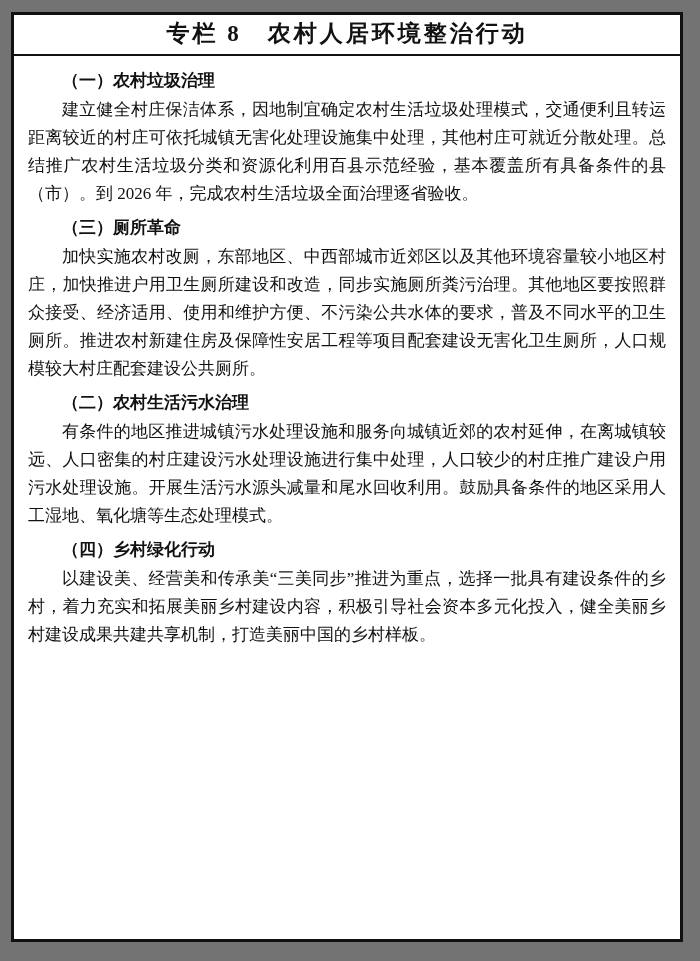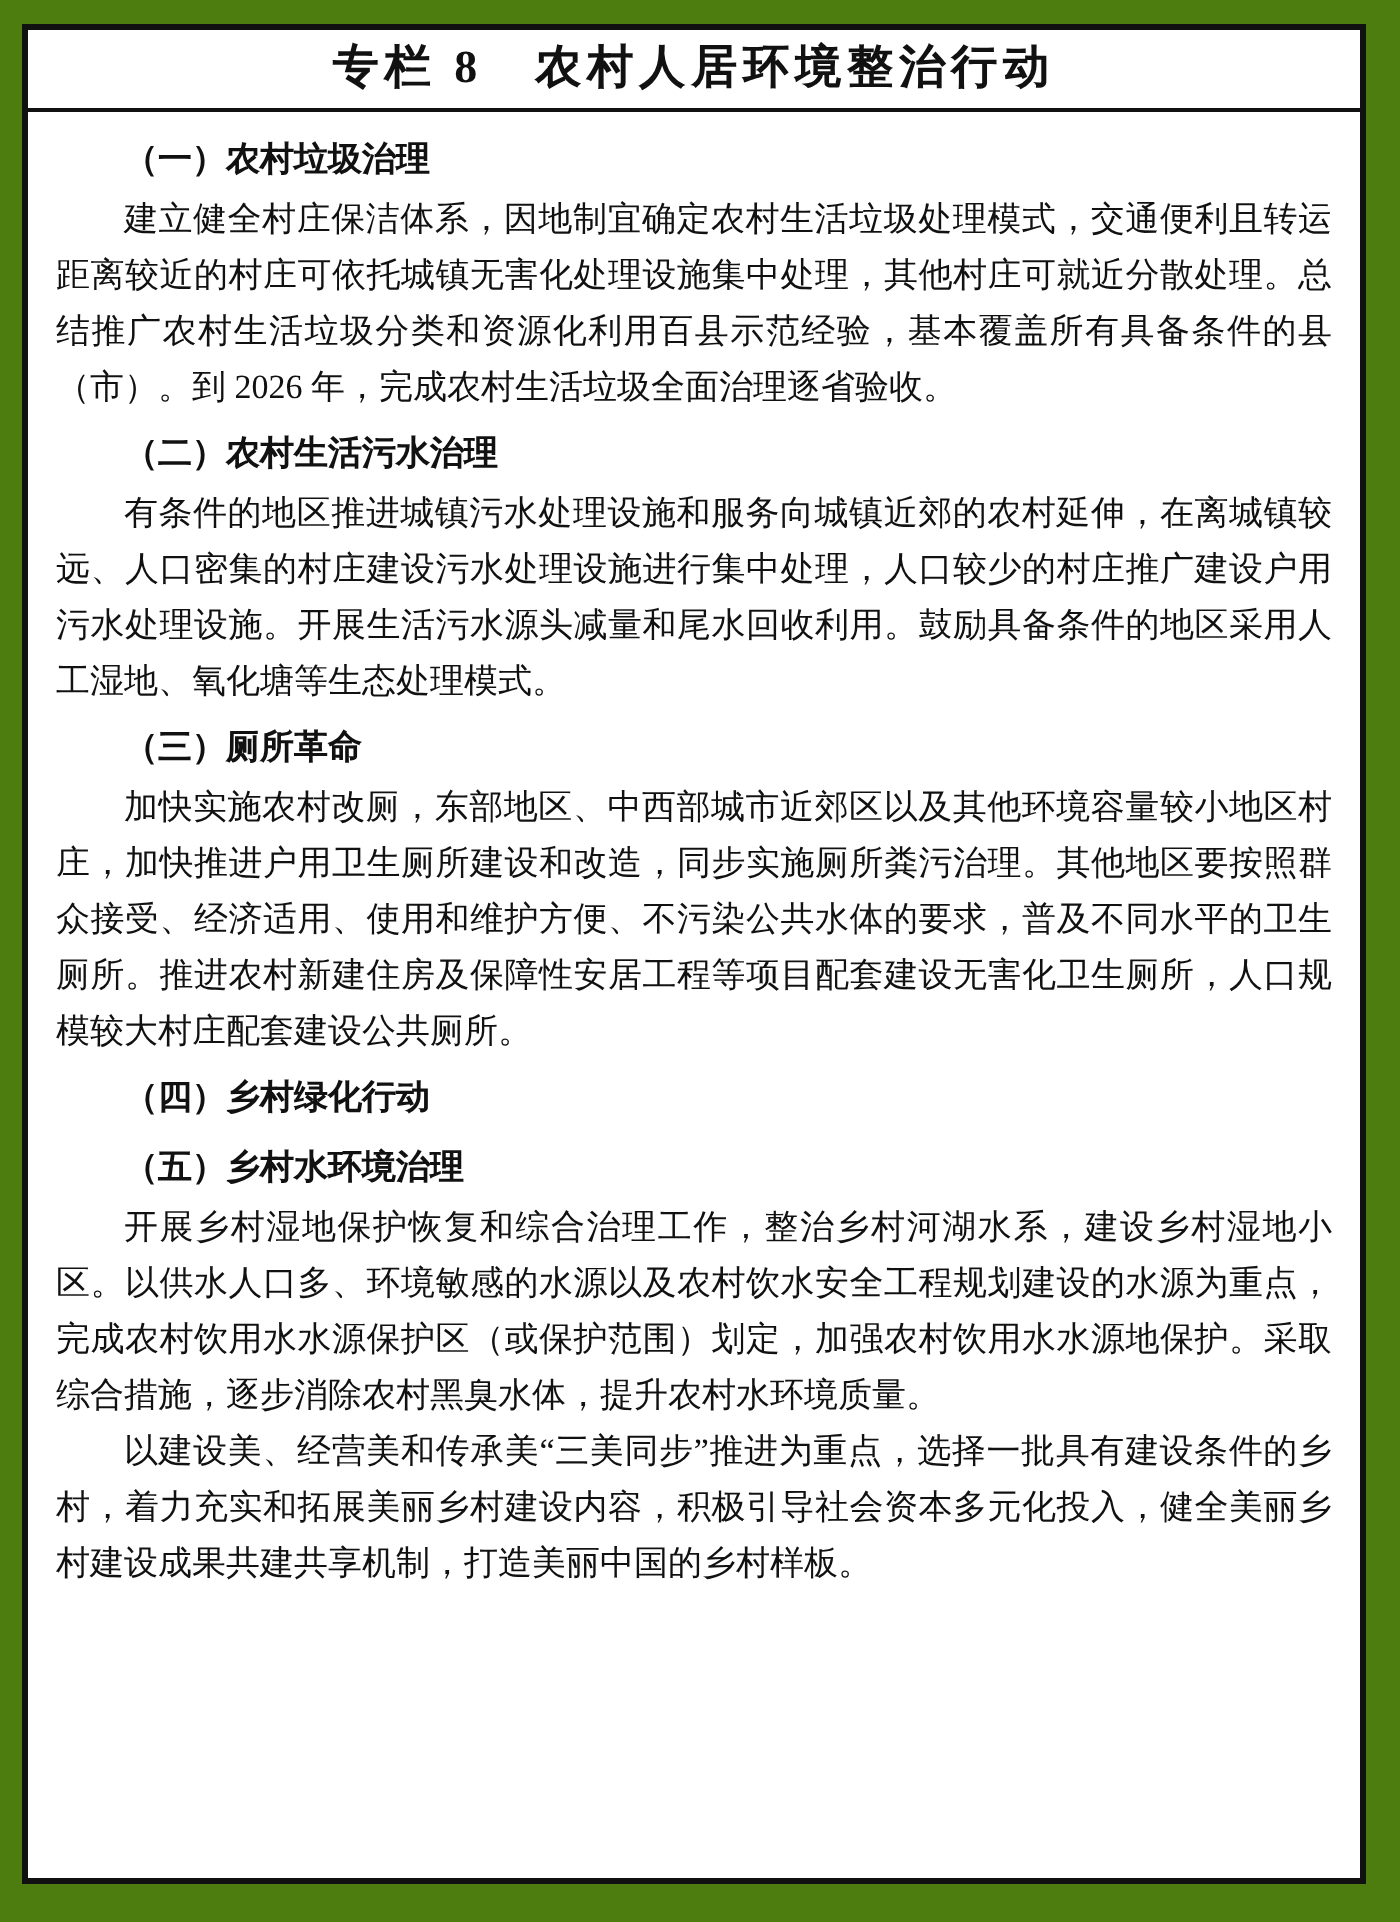--- a/index.html
+++ b/index.html
@@ -4,21 +4,21 @@
 <style>
   html, body {
     margin: 0;
     padding: 0;
     background: #ffffff;
   }
   .page {
     position: relative;
     width: 700px;
     height: 961px;
-    background: #4d7c0f;
+    background: #737373;
     font-family: "Liberation Serif", "DejaVu Serif", serif;
     color: #111111;
     overflow: hidden;
   }
   .panel {
     position: absolute;
     left: 11px;
     top: 12px;
     width: 672px;
     height: 930px;
@@ -63,37 +63,33 @@
     <div class="panel-title">专栏 8　农村人居环境整治行动</div>
 
     <div class="panel-body">
 
       <div class="section">
         <div class="section-heading">（一）农村垃圾治理</div>
         <div class="section-body">建立健全村庄保洁体系，因地制宜确定农村生活垃圾处理模式，交通便利且转运距离较近的村庄可依托城镇无害化处理设施集中处理，其他村庄可就近分散处理。总结推广农村生活垃圾分类和资源化利用百县示范经验，基本覆盖所有具备条件的县（市）。到 2026 年，完成农村生活垃圾全面治理逐省验收。</div>
       </div>
 
       <div class="section">
-        <div class="section-heading">（二）农村生活污水治理</div>
-        <div class="section-body">有条件的地区推进城镇污水处理设施和服务向城镇近郊的农村延伸，在离城镇较远、人口密集的村庄建设污水处理设施进行集中处理，人口较少的村庄推广建设户用污水处理设施。开展生活污水源头减量和尾水回收利用。鼓励具备条件的地区采用人工湿地、氧化塘等生态处理模式。</div>
+        <div class="section-heading">（三）厕所革命</div>
+        <div class="section-body">加快实施农村改厕，东部地区、中西部城市近郊区以及其他环境容量较小地区村庄，加快推进户用卫生厕所建设和改造，同步实施厕所粪污治理。其他地区要按照群众接受、经济适用、使用和维护方便、不污染公共水体的要求，普及不同水平的卫生厕所。推进农村新建住房及保障性安居工程等项目配套建设无害化卫生厕所，人口规模较大村庄配套建设公共厕所。</div>
       </div>
 
       <div class="section">
-        <div class="section-heading">（三）厕所革命</div>
-        <div class="section-body">加快实施农村改厕，东部地区、中西部城市近郊区以及其他环境容量较小地区村庄，加快推进户用卫生厕所建设和改造，同步实施厕所粪污治理。其他地区要按照群众接受、经济适用、使用和维护方便、不污染公共水体的要求，普及不同水平的卫生厕所。推进农村新建住房及保障性安居工程等项目配套建设无害化卫生厕所，人口规模较大村庄配套建设公共厕所。</div>
+        <div class="section-heading">（二）农村生活污水治理</div>
+        <div class="section-body">有条件的地区推进城镇污水处理设施和服务向城镇近郊的农村延伸，在离城镇较远、人口密集的村庄建设污水处理设施进行集中处理，人口较少的村庄推广建设户用污水处理设施。开展生活污水源头减量和尾水回收利用。鼓励具备条件的地区采用人工湿地、氧化塘等生态处理模式。</div>
       </div>
 
       <div class="section">
         <div class="section-heading">（四）乡村绿化行动</div>
       </div>
 
-      <div class="section">
-        <div class="section-heading">（五）乡村水环境治理</div>
-        <div class="section-body">开展乡村湿地保护恢复和综合治理工作，整治乡村河湖水系，建设乡村湿地小区。以供水人口多、环境敏感的水源以及农村饮水安全工程规划建设的水源为重点，完成农村饮用水水源保护区（或保护范围）划定，加强农村饮用水水源地保护。采取综合措施，逐步消除农村黑臭水体，提升农村水环境质量。</div>
-      </div>
 
       <div class="section">
         <div class="section-body">以建设美、经营美和传承美“三美同步”推进为重点，选择一批具有建设条件的乡村，着力充实和拓展美丽乡村建设内容，积极引导社会资本多元化投入，健全美丽乡村建设成果共建共享机制，打造美丽中国的乡村样板。</div>
       </div>
 
     </div>
   </div>
 </div>
 
 </body></html>

